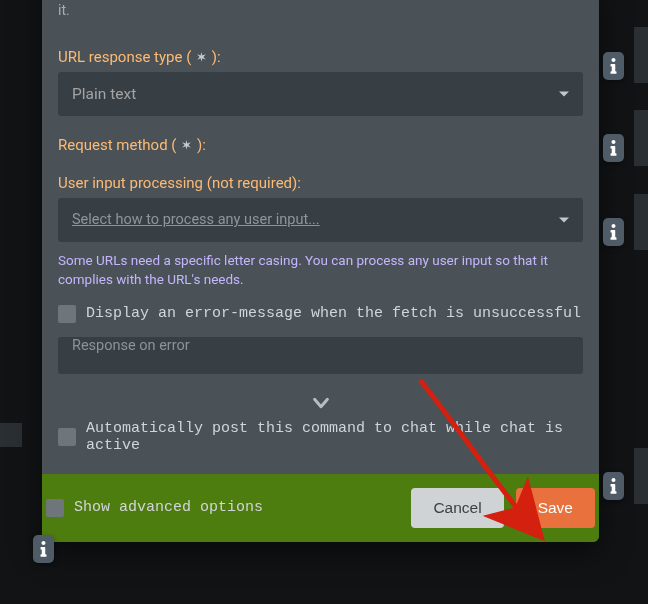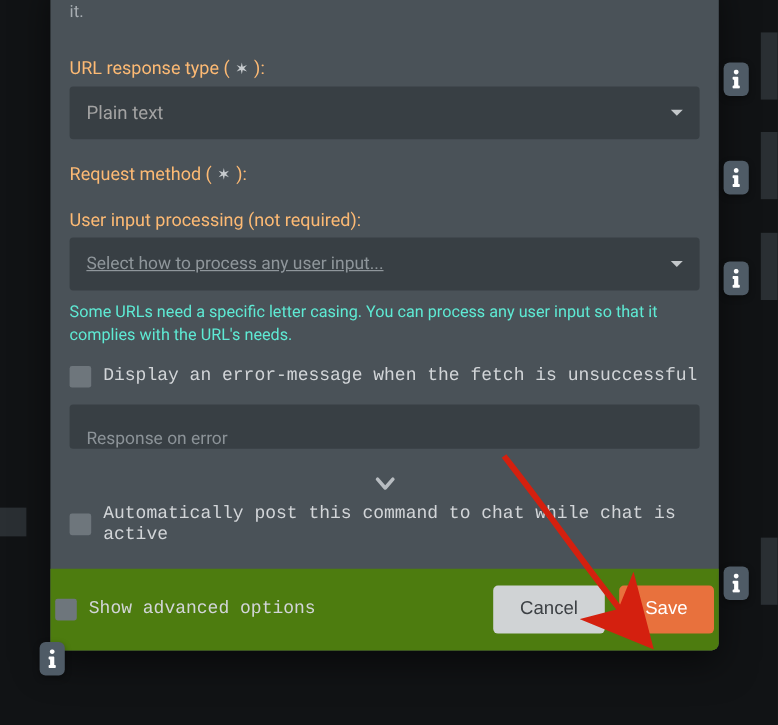--- a/index.html
+++ b/index.html
@@ -66,21 +66,21 @@
     position: absolute;
     right: 14px;
     top: 50%;
     width: 0; height: 0;
     border-left: 5px solid transparent;
     border-right: 5px solid transparent;
     border-top: 5px solid #c3c7ca;
     transform: translateY(-50%);
   }
   .help-text {
-    color: #5eead4;
+    color: #c4b5fd;
     font-size: 13.5px;
     line-height: 1.4;
     margin-top: 9px;
   }
   .check-row {
     display: flex;
     align-items: center;
     gap: 10px;
     margin-top: 16px;
     font-family: Liberation Mono, monospace;
@@ -90,21 +90,21 @@
     background: #6e767c;
     border-radius: 2px;
     flex: none;
   }
   .check-label { color: #d2d5d8; font-size: 15px; }
   .textblock {
     background: #383f44;
     border-radius: 3px;
     height: 37px;
     display: flex;
-    align-items: flex-end;
+    align-items: flex-start;
     padding: 0 14px;
     color: #8c9398;
     font-size: 14.5px;
     margin-top: 14px;
   }
   .chevron-wrap {
     display: flex;
     justify-content: center;
     margin: 18px 0 6px 0;
   }

